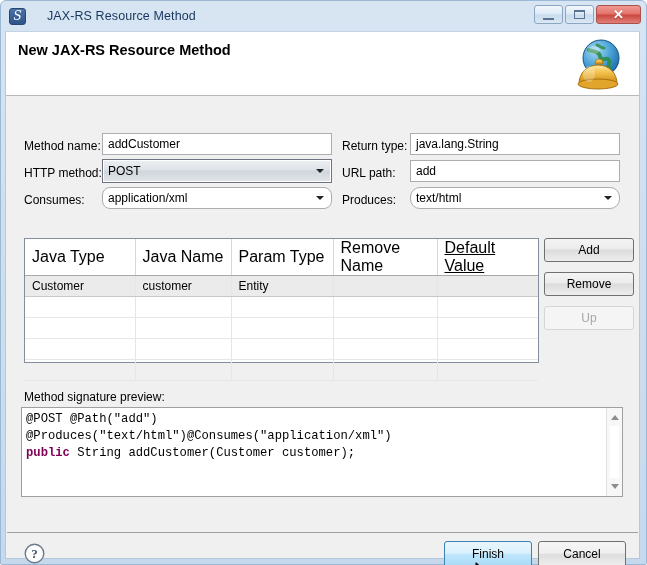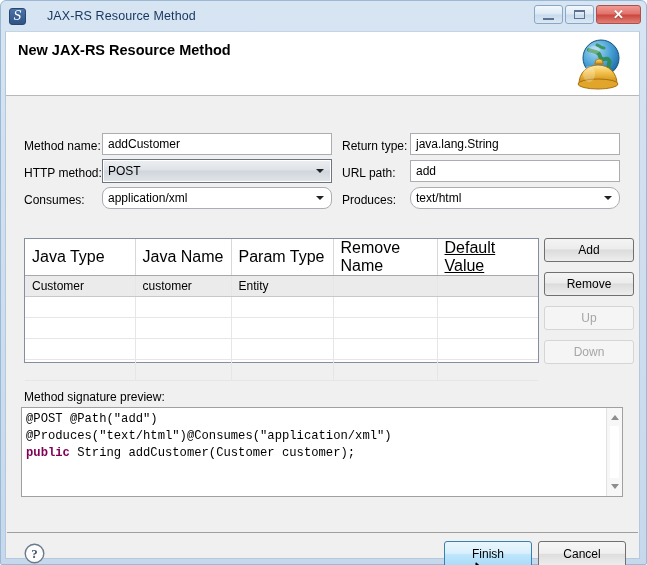--- a/index.html
+++ b/index.html
@@ -471,21 +471,20 @@
                 <td></td>
                 <td></td>
               </tr>
           </tbody>
         </table>
       </div>
 
       <div class="sbtn" style="left:538px; top:142px;">Add</div>
       <div class="sbtn disabled" style="left:538px; top:210px;">Up</div>
       <div class="sbtn" style="left:538px; top:176px;">Remove</div>
-      <div class="sbtn disabled" style="left:538px; top:244px;">Down</div>
 
       <div class="lbl" style="left:18px; top:294px;">Method signature preview:</div>
 
       <div class="preview-box" style="left:15px; top:311px; width:602px; height:90px;">
         <div class="code"><span>@POST @Path("add")</span>
 <span>@Produces("text/html")@Consumes("application/xml")</span>
 <span class="kw">public</span><span> String addCustomer(Customer customer);</span></div>
 
         <div class="scrollbar">
           <div class="sb-track"></div>

